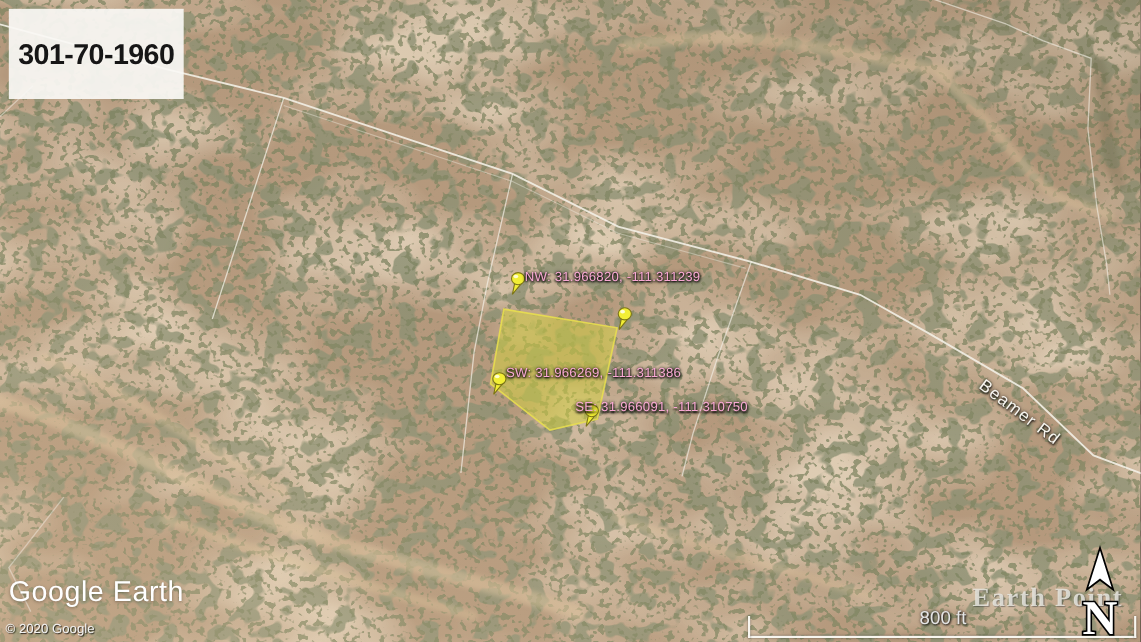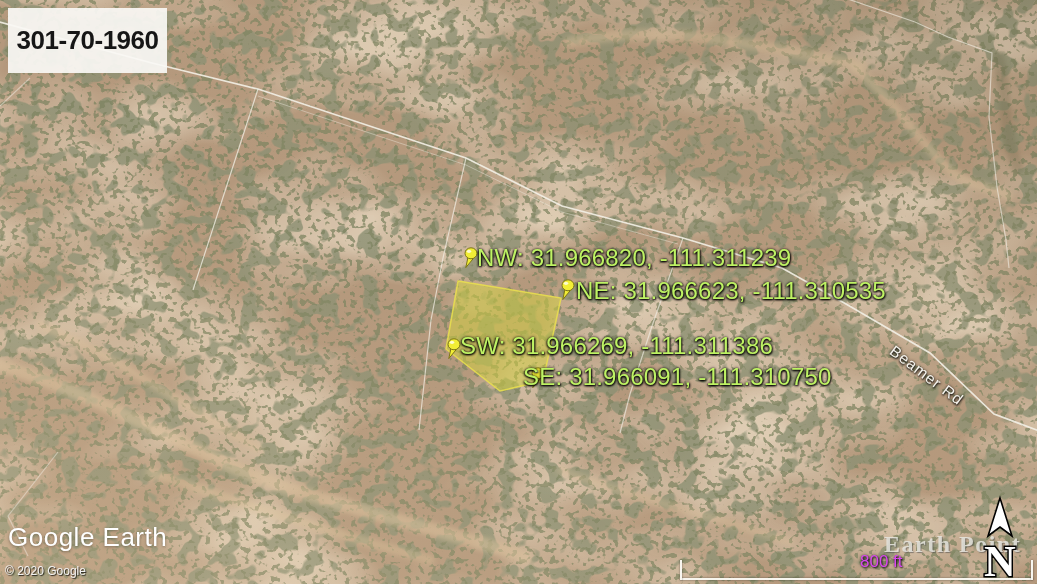--- a/index.html
+++ b/index.html
@@ -5,35 +5,35 @@
   html,body{margin:0;padding:0;background:#222;}
   .stage{
     position:relative;width:1037px;height:584px;overflow:hidden;
     font-family:"Liberation Sans",sans-serif;
   }
   .stage svg.terrain{position:absolute;left:0;top:0;display:block;}
   .overlay{position:absolute;white-space:nowrap;}
 
   
   .parcel-id{
-    left:8px;top:8px;width:159px;height:65px;
+    left:8px;top:8px;width:159px;height:82px;
     background:rgba(250,249,245,0.92);
     display:flex;align-items:center;justify-content:center;
     font-size:26px;font-weight:bold;color:#161616;letter-spacing:-0.5px;
   }
   
   .legend-btn{
     position:absolute;left:950px;top:8px;width:78px;height:45px;
     background:#dbd7cf;border:2px solid #57544c;
     font-family:"Liberation Sans",sans-serif;
     font-size:17px;color:#0a0a0a;cursor:pointer;
   }
   
   .coord-label{
-    font-size:24px;color:#bef264;letter-spacing:0.2px;
+    font-size:12px;color:#f9a8d4;letter-spacing:0.2px;
     text-shadow:1px 1px 2px rgba(0,0,0,0.95),-1px 1px 2px rgba(0,0,0,0.7),0 0 3px rgba(0,0,0,0.85);
   }
   .pin{position:absolute;overflow:visible;}
   .pin path,.pin ellipse{stroke:#7b7416;stroke-width:1;}
   .pin .hl{fill:rgba(255,255,246,0.8);stroke:none;}
 
   .road-label{
     left:897px;top:342px;font-size:15.5px;color:#f7f5ef;letter-spacing:1px;
     transform:rotate(37deg);transform-origin:0 0;
     text-shadow:1px 1px 2px rgba(0,0,0,0.9),0 0 3px rgba(0,0,0,0.7);
@@ -52,23 +52,22 @@
   .earthpoint{
     left:884px;top:531px;font-family:Liberation Serif, serif;font-weight:bold;
     font-size:24px;color:rgba(233,231,225,0.85);letter-spacing:1.5px;
     text-shadow:1px 1px 1px rgba(70,70,70,0.55);
   }
   .compass{left:967px;top:496px;overflow:visible;z-index:5;}
   .scalebar-line{left:680px;top:578px;width:353px;height:2px;background:#f8f6ef;box-shadow:0 0 2px rgba(0,0,0,0.5);}
   .scalebar-tick{width:2px;height:20px;top:560px;background:#f8f6ef;box-shadow:0 0 2px rgba(0,0,0,0.5);}
   .tick-left{left:680px;} .tick-right{left:1031px;}
   .scale-label{
-    left:836px;top:552px;font-size:17px;color:#d946ef;
+    left:836px;top:552px;font-size:17px;color:#e5e5e5;
     text-shadow:1px 1px 2px rgba(0,0,0,0.9),0 0 3px rgba(0,0,0,0.6);
-    margin-left:24px;
   }
 </style>
 </head>
 <body>
 
 <div class="stage">
 
   <svg class="terrain" width="1037" height="584" viewBox="0 0 1037 584">
     <defs>
       <filter id="sandMottle" x="-5%" y="-5%" width="110%" height="110%">
@@ -142,21 +141,20 @@
       <ellipse cx="10" cy="6.3" rx="6" ry="5.5"></ellipse>
     <ellipse class="hl" cx="8" cy="4.3" rx="2.2" ry="1.6"></ellipse>
   </svg>
   <svg class="pin" style="left:528px;top:367px" width="20" height="24" viewBox="0 0 20 24" fill="#f2ee35">
     <path d="M7,10 L4.8,20.6 L12.6,11.2 Z"></path>
       <ellipse cx="10" cy="6.3" rx="6" ry="5.5"></ellipse>
     <ellipse class="hl" cx="8" cy="4.3" rx="2.2" ry="1.6"></ellipse>
   </svg>
 
   <div class="overlay coord-label" style="left:477px;top:244px">NW: 31.966820, -111.311239</div>
-  <div class="overlay coord-label" style="left:576px;top:277px">NE: 31.966623, -111.310535</div>
   <div class="overlay coord-label" style="left:460px;top:332px">SW: 31.966269, -111.311386</div>
   <div class="overlay coord-label" style="left:523px;top:363px">SE: 31.966091, -111.310750</div>
 
   <div class="overlay road-label">Beamer Rd</div>
 
   <div class="overlay ge-logo">Google Earth</div>
   <div class="overlay copyright">© 2020 Google</div>
   <div class="overlay earthpoint">Earth Point</div>
 
   <svg class="overlay compass" width="66" height="90" viewBox="0 0 66 90">

